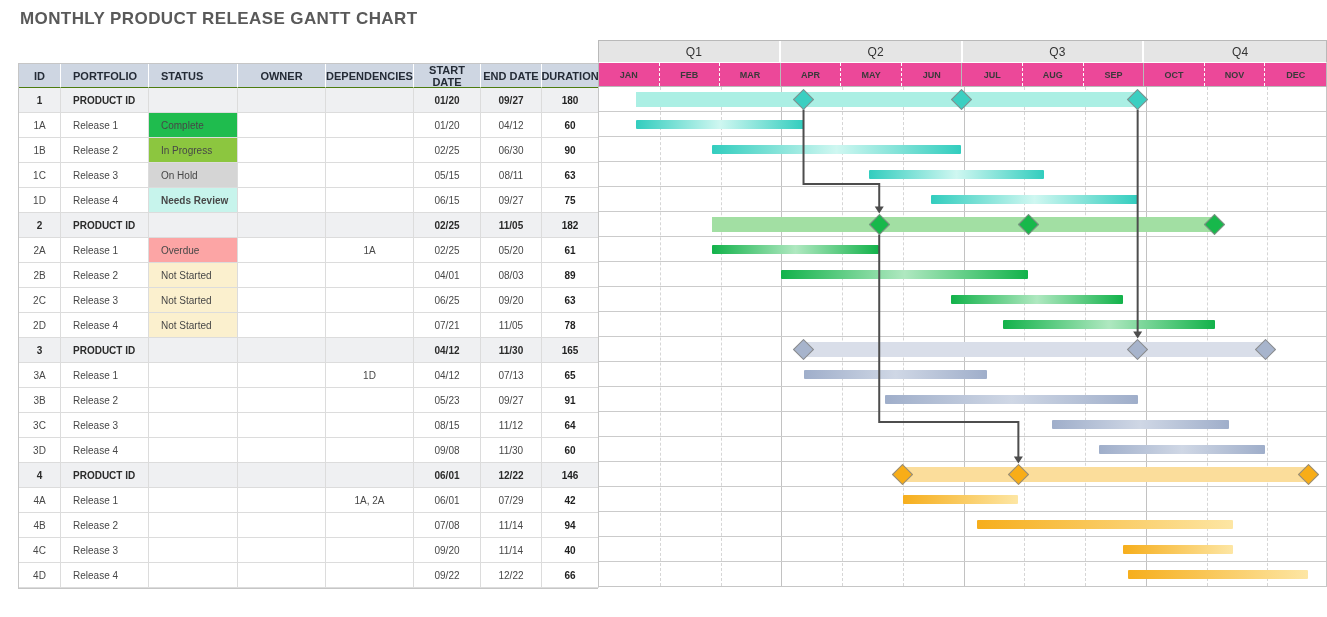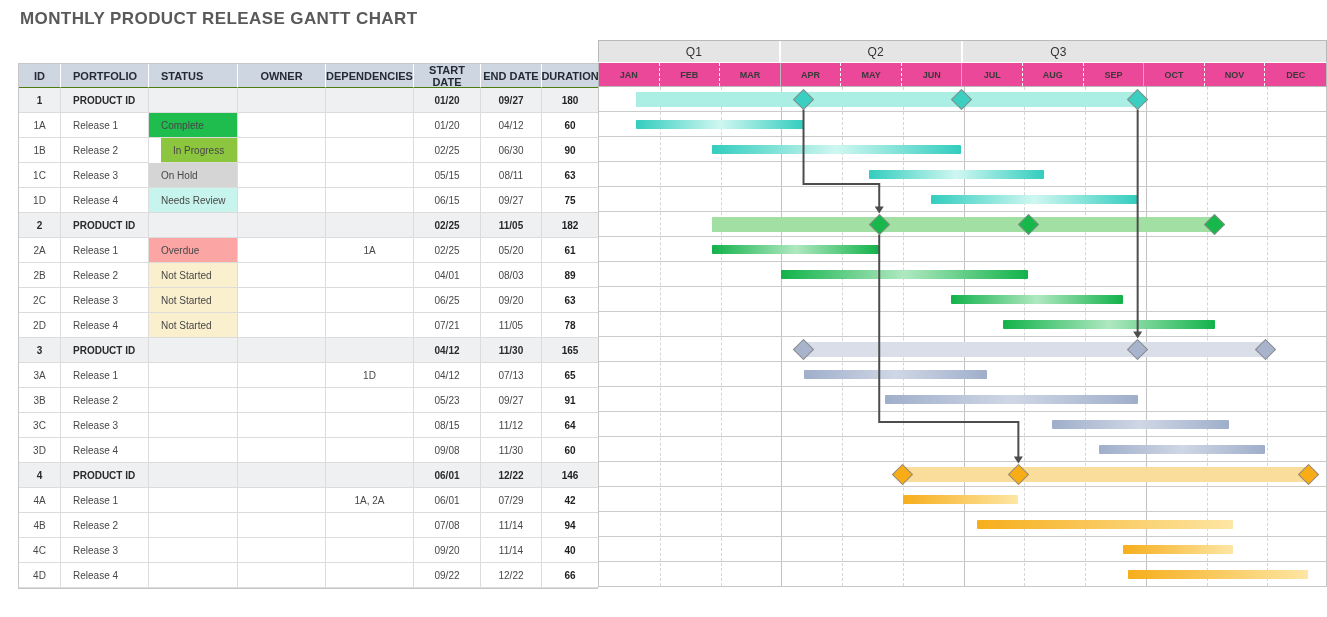--- a/index.html
+++ b/index.html
@@ -94,37 +94,37 @@
       <div class="dc c">1A</div>
       <div class="dc l">Release 1</div>
       <div class="dc l" style="background: rgb(31, 188, 78);">Complete</div>
       <div class="dc c"></div>
       <div class="dc c"></div>
       <div class="dc c">01/20</div>
       <div class="dc c">04/12</div>
       <div class="dc c dur">60</div>
       <div class="dc c">1B</div>
       <div class="dc l">Release 2</div>
-      <div class="dc l" style="background: rgb(140, 198, 63); margin-left: 12px;">In Progress</div>
+      <div class="dc l" style="background: rgb(140, 198, 63);">In Progress</div>
       <div class="dc c"></div>
       <div class="dc c"></div>
       <div class="dc c">02/25</div>
       <div class="dc c">06/30</div>
       <div class="dc c dur">90</div>
       <div class="dc c">1C</div>
       <div class="dc l">Release 3</div>
       <div class="dc l" style="background: rgb(213, 213, 213);">On Hold</div>
       <div class="dc c"></div>
       <div class="dc c"></div>
       <div class="dc c">05/15</div>
       <div class="dc c">08/11</div>
       <div class="dc c dur">63</div>
       <div class="dc c">1D</div>
       <div class="dc l">Release 4</div>
-      <div class="dc l" style="background: rgb(199, 244, 236);">Needs Review</div>
+      <div class="dc l" style="background: rgb(199, 244, 236); font-weight: bold;">Needs Review</div>
       <div class="dc c"></div>
       <div class="dc c"></div>
       <div class="dc c">06/15</div>
       <div class="dc c">09/27</div>
       <div class="dc c dur">75</div>
       <div class="dc c grp">2</div>
       <div class="dc l grp">PRODUCT ID</div>
       <div class="dc l grp"></div>
       <div class="dc c grp"></div>
       <div class="dc c grp"></div>
@@ -243,20 +243,21 @@
       <div class="dc c">09/22</div>
       <div class="dc c">12/22</div>
       <div class="dc c dur">66</div>
     </div>
 
   <div class="chart">
     <div class="qrow" id="qrow">
         <div class="qcell">Q1</div>
         <div class="qcell">Q2</div>
         <div class="qcell">Q3</div>
+        <div class="qcell">Q4</div>
       </div>
     <div class="mrow" id="mrow">
         <div class="mcell">JAN</div>
         <div class="mcell">FEB</div>
         <div class="mcell qend">MAR</div>
         <div class="mcell">APR</div>
         <div class="mcell">MAY</div>
         <div class="mcell qend">JUN</div>
         <div class="mcell">JUL</div>
         <div class="mcell">AUG</div>

